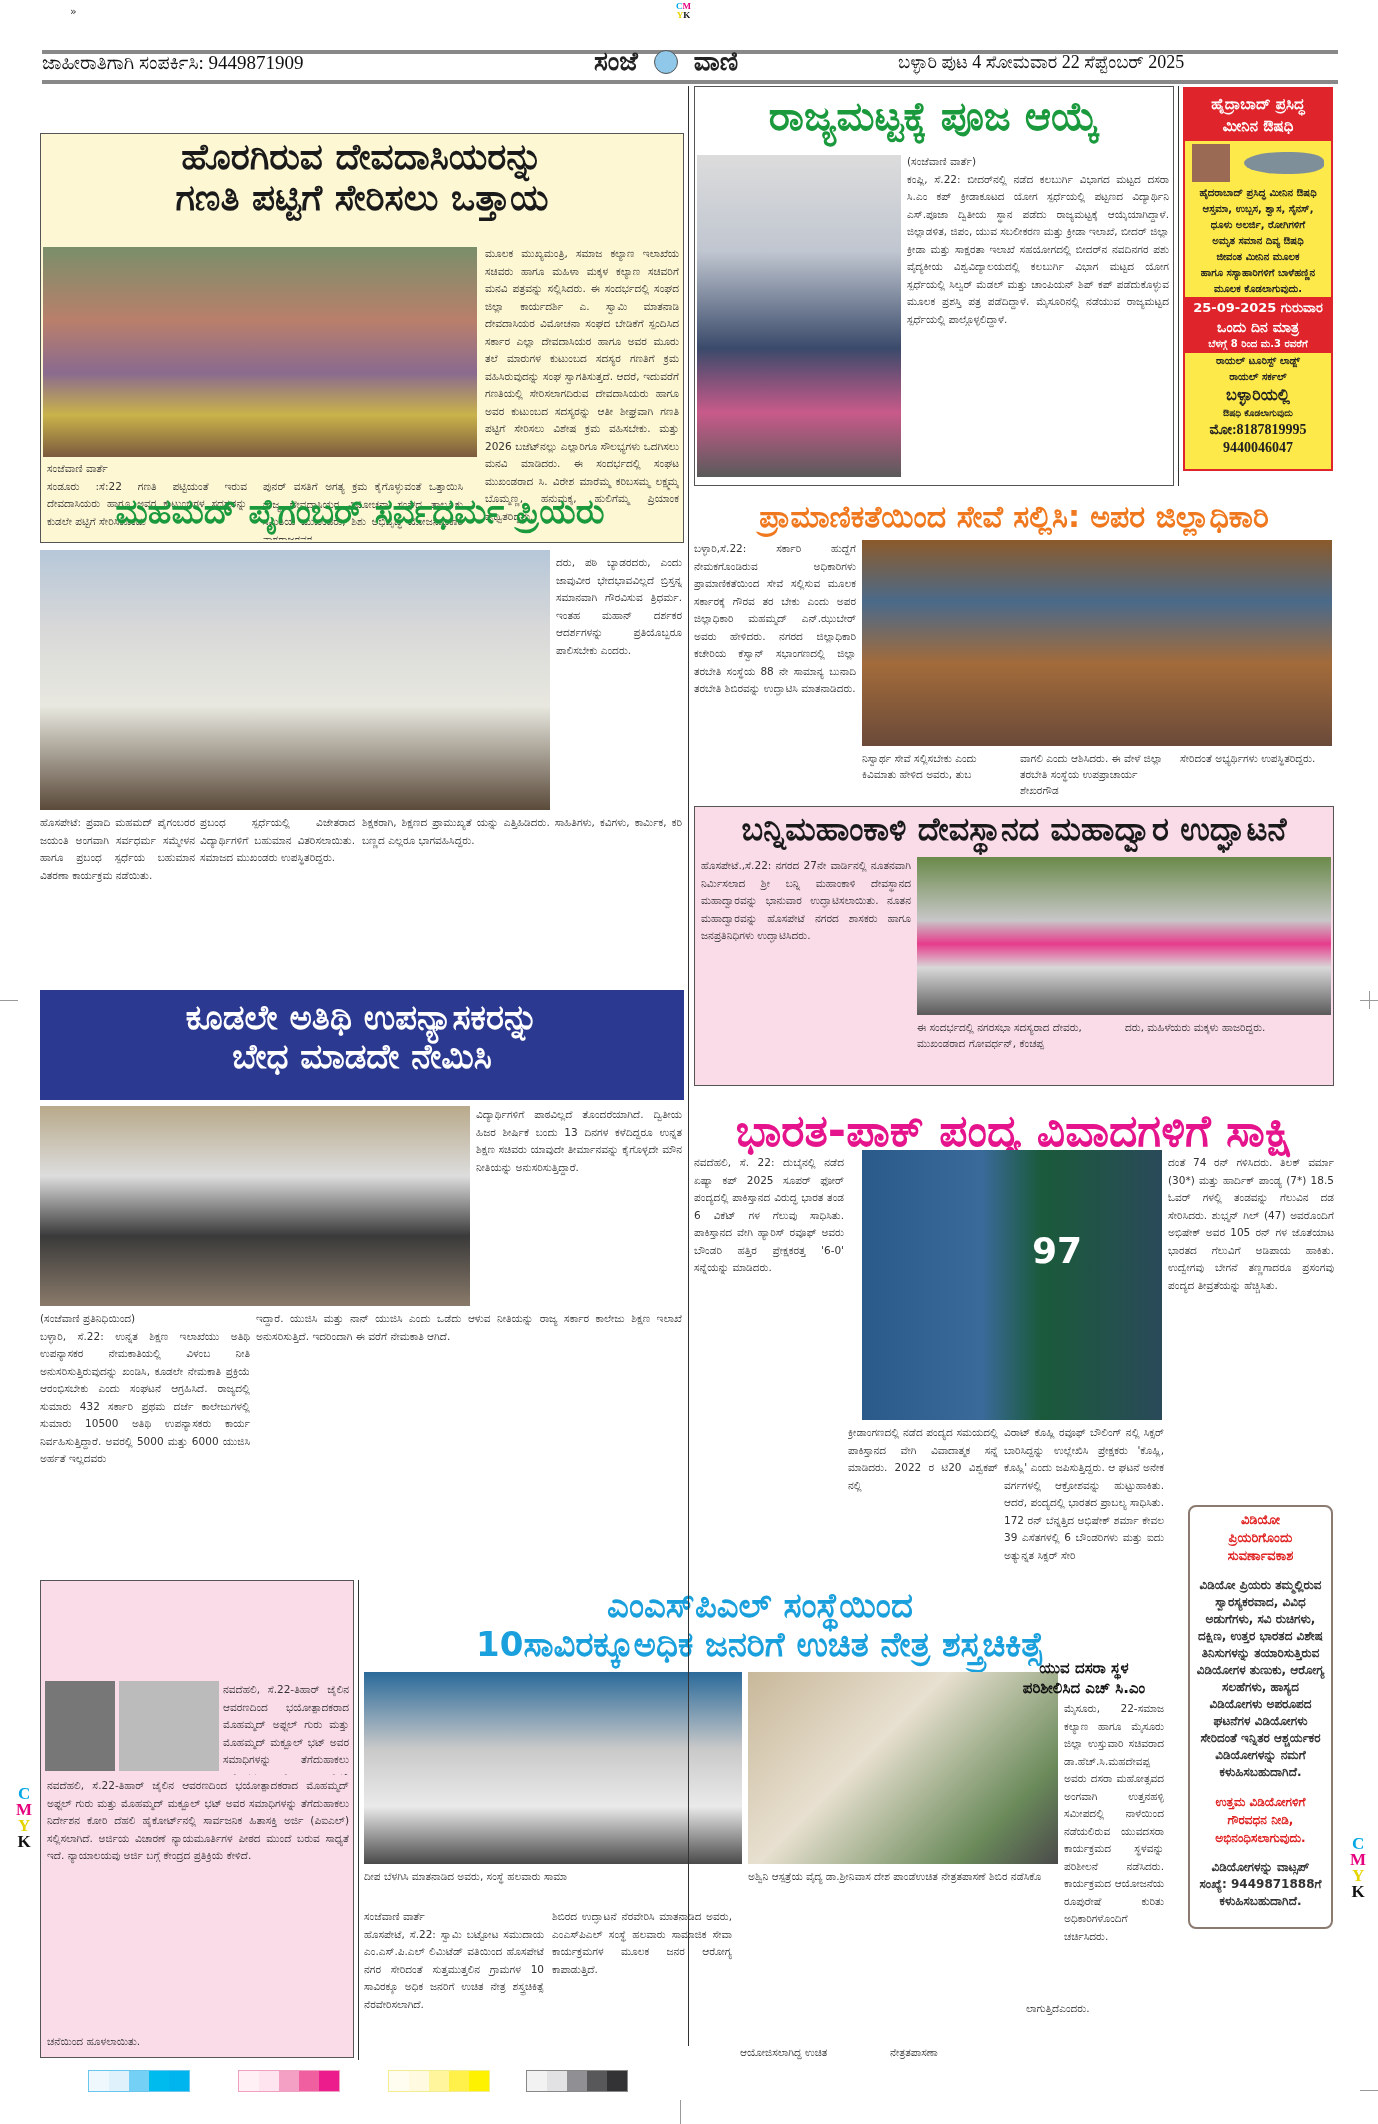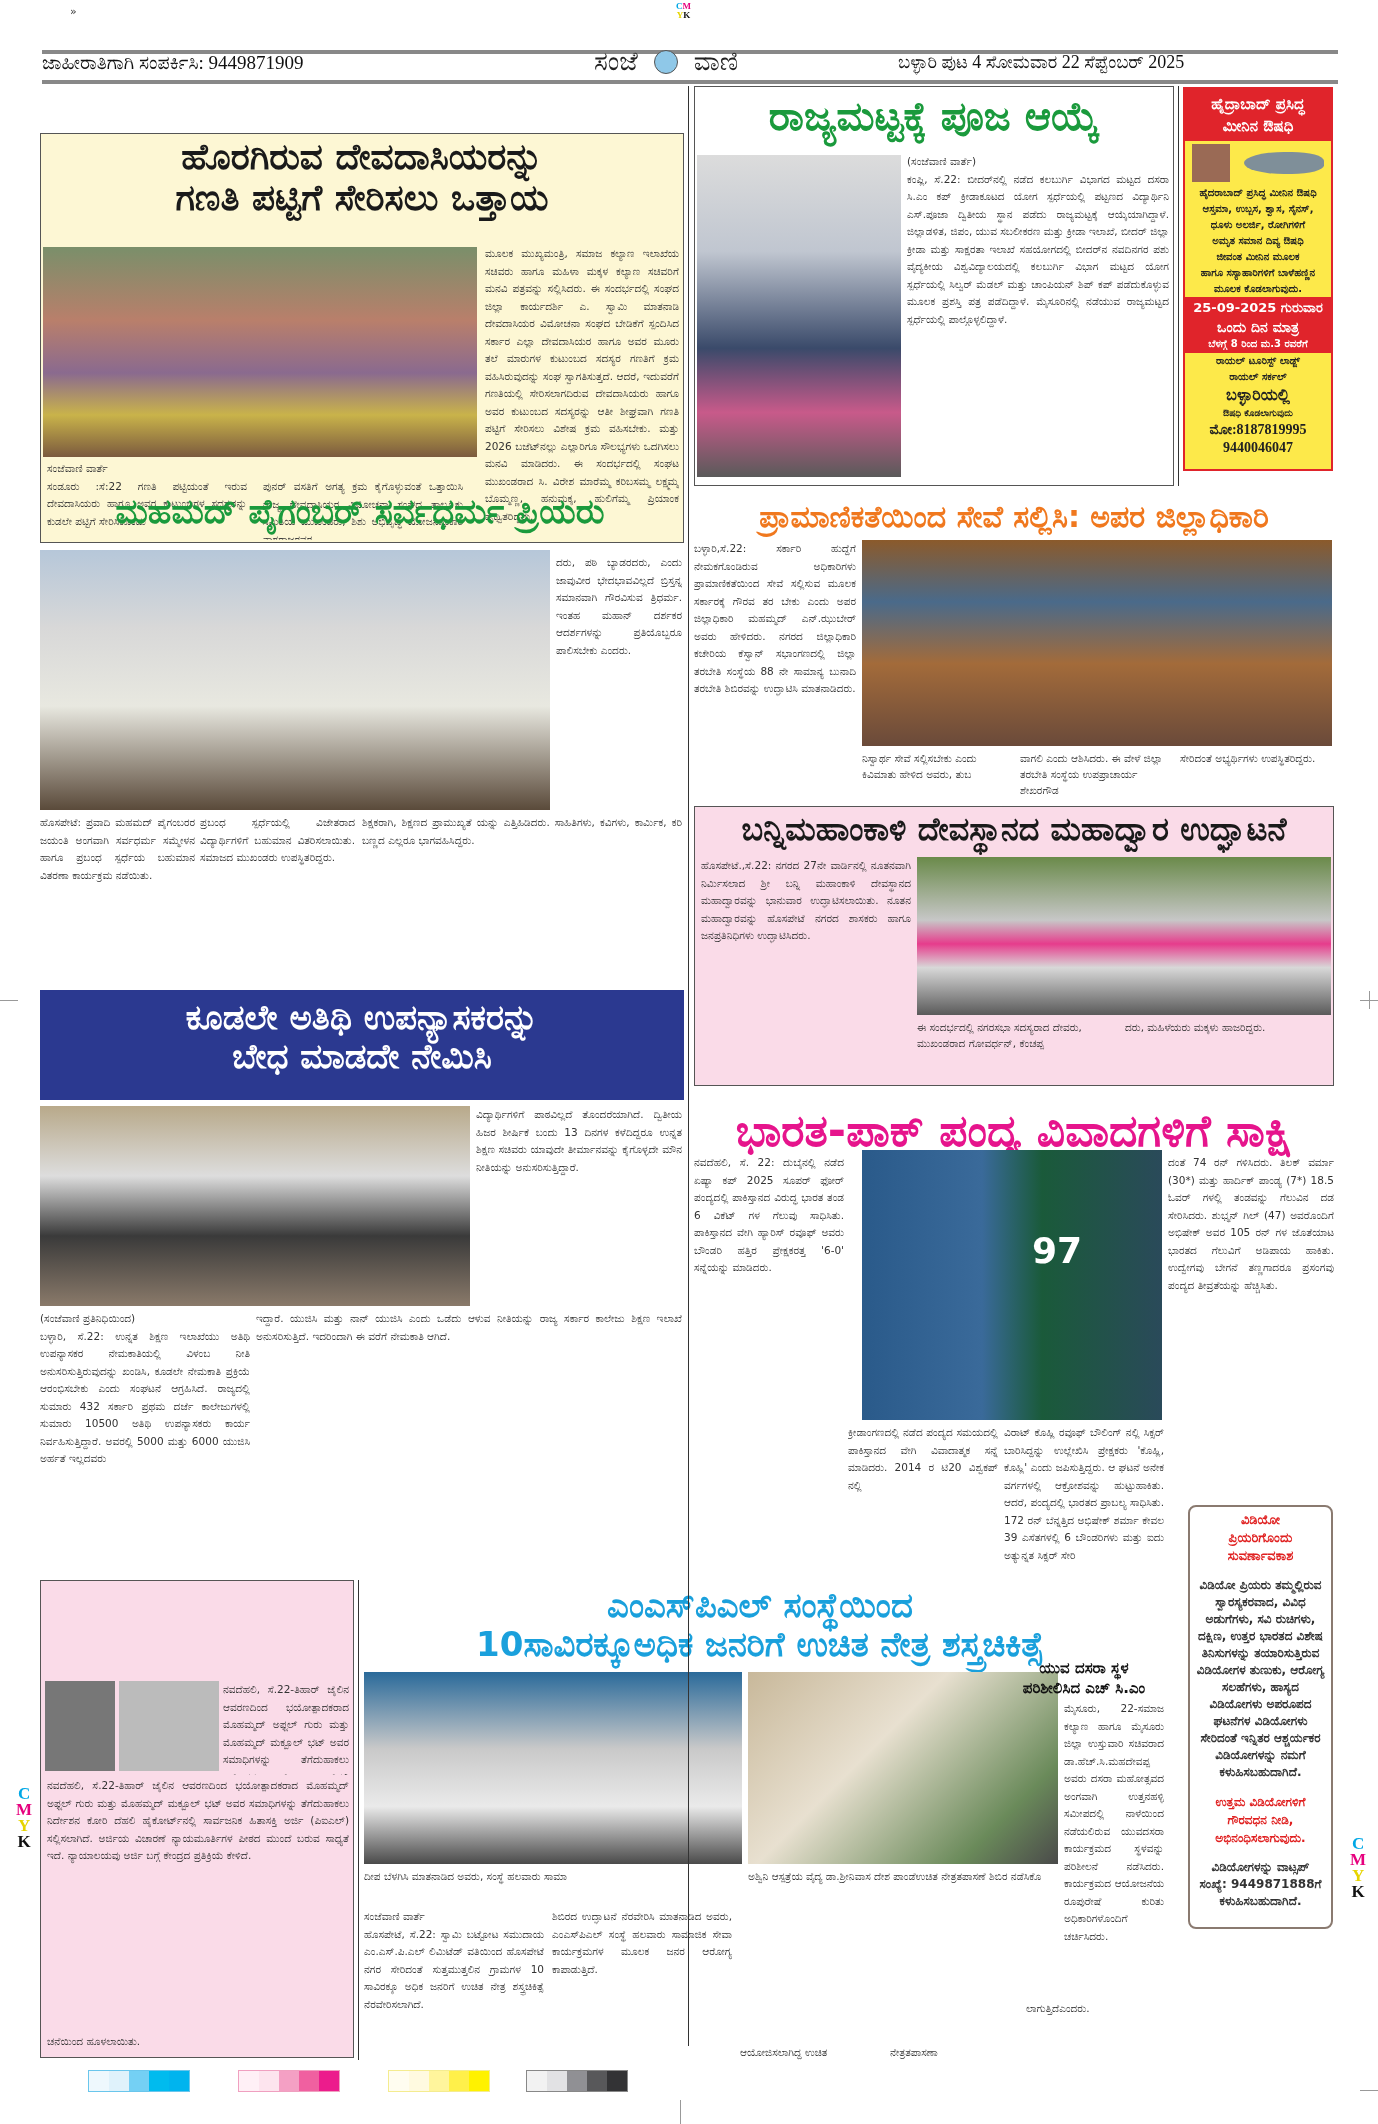--- a/index.html
+++ b/index.html
@@ -5,21 +5,21 @@
   * { box-sizing: border-box; margin: 0; padding: 0; }
   html, body { width: 1378px; height: 2124px; background: #fff; overflow: hidden; }
   body { position: relative; font-family: "DejaVu Sans", sans-serif; color: #222; }
 
   .abs { position: absolute; }
   .vl { position: absolute; border-left: 1px solid #333; }
 
   
   .mast-rule { position:absolute; left:42px; width:1296px; height:4px; background:#888; }
   .mast-text { position:absolute; top:52px; font-family:"Liberation Serif", serif; font-size:19px; color:#111; }
-  .logo { position:absolute; top:46px; left:594px; font-size:26px; font-weight:normal; color:#222; display:flex; align-items:center; gap:16px; }
+  .logo { position:absolute; top:46px; left:594px; font-size:26px; font-weight:bold; color:#222; display:flex; align-items:center; gap:16px; }
   .logo .globe { width:24px; height:24px; border-radius:50%; background:#8fc8e8; border:1px solid #555; display:inline-block; }
 
   .cmyk { position:absolute; font-family:"Liberation Serif", serif; font-weight:bold; line-height:16px; font-size:17px; text-align:center; }
   .cmyk .c { color:#00a8e6; } .cmyk .m { color:#e6007e; } .cmyk .y { color:#e6d400; } .cmyk .k { color:#111; }
 
   
   .head { position:absolute; font-weight:bold; text-align:center; line-height:1.15; }
   .box { position:absolute; }
 
   .body-text { font-size:10.5px; line-height:17.5px; color:#333; text-align:justify; overflow:hidden; }
@@ -147,21 +147,21 @@
   <div>ಬಳ್ಳಾರಿ, ಸೆ.22: ಉನ್ನತ ಶಿಕ್ಷಣ ಇಲಾಖೆಯು ಅತಿಥಿ ಉಪನ್ಯಾಸಕರ ನೇಮಕಾತಿಯಲ್ಲಿ ವಿಳಂಬ ನೀತಿ ಅನುಸರಿಸುತ್ತಿರುವುದನ್ನು ಖಂಡಿಸಿ, ಕೂಡಲೇ ನೇಮಕಾತಿ ಪ್ರಕ್ರಿಯೆ ಆರಂಭಿಸಬೇಕು ಎಂದು ಸಂಘಟನೆ ಆಗ್ರಹಿಸಿದೆ. ರಾಜ್ಯದಲ್ಲಿ ಸುಮಾರು 432 ಸರ್ಕಾರಿ ಪ್ರಥಮ ದರ್ಜೆ ಕಾಲೇಜುಗಳಲ್ಲಿ ಸುಮಾರು 10500 ಅತಿಥಿ ಉಪನ್ಯಾಸಕರು ಕಾರ್ಯ ನಿರ್ವಹಿಸುತ್ತಿದ್ದಾರೆ. ಅವರಲ್ಲಿ 5000 ಮತ್ತು 6000 ಯುಜಿಸಿ ಅರ್ಹತೆ ಇಲ್ಲದವರು</div>
 </div>
 <div class="col body-text" style="left:256px;top:1310px;width:426px;height:262px;">ಇದ್ದಾರೆ. ಯುಜಿಸಿ ಮತ್ತು ನಾನ್ ಯುಜಿಸಿ ಎಂದು ಒಡೆದು ಆಳುವ ನೀತಿಯನ್ನು ರಾಜ್ಯ ಸರ್ಕಾರ ಕಾಲೇಜು ಶಿಕ್ಷಣ ಇಲಾಖೆ ಅನುಸರಿಸುತ್ತಿದೆ. ಇದರಿಂದಾಗಿ ಈ ವರೆಗೆ ನೇಮಕಾತಿ ಆಗಿದೆ.</div>
 
 <div class="head" style="left:694px;top:1106px;width:640px;font-size:44px;color:#e6148c;">ಭಾರತ-ಪಾಕ್ ಪಂದ್ಯ ವಿವಾದಗಳಿಗೆ ಸಾಕ್ಷಿ</div>
 <div class="col body-text" style="left:694px;top:1154px;width:150px;height:250px;">ನವದೆಹಲಿ, ಸೆ. 22: ದುಬೈನಲ್ಲಿ ನಡೆದ ಏಷ್ಯಾ ಕಪ್ 2025 ಸೂಪರ್ ಫೋರ್ ಪಂದ್ಯದಲ್ಲಿ ಪಾಕಿಸ್ತಾನದ ವಿರುದ್ಧ ಭಾರತ ತಂಡ 6 ವಿಕೆಟ್ ಗಳ ಗೆಲುವು ಸಾಧಿಸಿತು. ಪಾಕಿಸ್ತಾನದ ವೇಗಿ ಹ್ಯಾರಿಸ್ ರವೂಫ್ ಅವರು ಬೌಂಡರಿ ಹತ್ತಿರ ಪ್ರೇಕ್ಷಕರತ್ತ '6-0' ಸನ್ನೆಯನ್ನು ಮಾಡಿದರು.</div>
 <div class="photo" style="left:862px;top:1150px;width:300px;height:270px;background:linear-gradient(90deg,#2a5a8a 0%,#3a6a9a 40%,#1a5a3a 60%,#2a4a5a 100%);">
   <div style="position:absolute;right:80px;top:80px;color:#fff;font-size:36px;font-weight:bold;">97</div>
 </div>
 <div class="col body-text" style="left:1168px;top:1154px;width:166px;height:330px;">ದಂತೆ 74 ರನ್ ಗಳಿಸಿದರು. ತಿಲಕ್ ವರ್ಮಾ (30*) ಮತ್ತು ಹಾರ್ದಿಕ್ ಪಾಂಡ್ಯ (7*) 18.5 ಓವರ್ ಗಳಲ್ಲಿ ತಂಡವನ್ನು ಗೆಲುವಿನ ದಡ ಸೇರಿಸಿದರು. ಶುಭ್ಮನ್ ಗಿಲ್ (47) ಅವರೊಂದಿಗೆ ಅಭಿಷೇಕ್ ಅವರ 105 ರನ್ ಗಳ ಜೊತೆಯಾಟ ಭಾರತದ ಗೆಲುವಿಗೆ ಅಡಿಪಾಯ ಹಾಕಿತು. ಉದ್ವೇಗವು ಬೇಗನೆ ತಣ್ಣಗಾದರೂ ಪ್ರಸಂಗವು ಪಂದ್ಯದ ತೀವ್ರತೆಯನ್ನು ಹೆಚ್ಚಿಸಿತು.</div>
-<div class="col body-text" style="left:848px;top:1424px;width:150px;height:150px;">ಕ್ರೀಡಾಂಗಣದಲ್ಲಿ ನಡೆದ ಪಂದ್ಯದ ಸಮಯದಲ್ಲಿ ಪಾಕಿಸ್ತಾನದ ವೇಗಿ ವಿವಾದಾತ್ಮಕ ಸನ್ನೆ ಮಾಡಿದರು. 2014 ರ ಟಿ20 ವಿಶ್ವಕಪ್ ನಲ್ಲಿ</div>
+<div class="col body-text" style="left:848px;top:1424px;width:150px;height:150px;">ಕ್ರೀಡಾಂಗಣದಲ್ಲಿ ನಡೆದ ಪಂದ್ಯದ ಸಮಯದಲ್ಲಿ ಪಾಕಿಸ್ತಾನದ ವೇಗಿ ವಿವಾದಾತ್ಮಕ ಸನ್ನೆ ಮಾಡಿದರು. 2022 ರ ಟಿ20 ವಿಶ್ವಕಪ್ ನಲ್ಲಿ</div>
 <div class="col body-text" style="left:1004px;top:1424px;width:160px;height:230px;">ವಿರಾಟ್ ಕೊಹ್ಲಿ ರವೂಫ್ ಬೌಲಿಂಗ್ ನಲ್ಲಿ ಸಿಕ್ಸರ್ ಬಾರಿಸಿದ್ದನ್ನು ಉಲ್ಲೇಖಿಸಿ ಪ್ರೇಕ್ಷಕರು 'ಕೊಹ್ಲಿ, ಕೊಹ್ಲಿ' ಎಂದು ಜಪಿಸುತ್ತಿದ್ದರು. ಆ ಘಟನೆ ಅನೇಕ ವರ್ಗಗಳಲ್ಲಿ ಆಕ್ರೋಶವನ್ನು ಹುಟ್ಟುಹಾಕಿತು. ಆದರೆ, ಪಂದ್ಯದಲ್ಲಿ ಭಾರತದ ಪ್ರಾಬಲ್ಯ ಸಾಧಿಸಿತು. 172 ರನ್ ಬೆನ್ನತ್ತಿದ ಅಭಿಷೇಕ್ ಶರ್ಮಾ ಕೇವಲ 39 ಎಸೆತಗಳಲ್ಲಿ 6 ಬೌಂಡರಿಗಳು ಮತ್ತು ಐದು ಅತ್ಯುನ್ನತ ಸಿಕ್ಸರ್ ಸೇರಿ</div>
 
 <div class="vbox">
   <div class="t">ವಿಡಿಯೋ</div>
   <div class="t">ಪ್ರಿಯರಿಗೊಂದು</div>
   <div class="t">ಸುವರ್ಣಾವಕಾಶ</div>
   <div class="b" style="margin-top:12px;">ವಿಡಿಯೋ ಪ್ರಿಯರು ತಮ್ಮಲ್ಲಿರುವ ಸ್ವಾರಸ್ಯಕರವಾದ, ವಿವಿಧ ಅಡುಗೆಗಳು, ಸವಿ ರುಚಿಗಳು, ದಕ್ಷಿಣ, ಉತ್ತರ ಭಾರತದ ವಿಶೇಷ ತಿನಿಸುಗಳನ್ನು ತಯಾರಿಸುತ್ತಿರುವ ವಿಡಿಯೋಗಳ ತುಣುಕು, ಆರೋಗ್ಯ ಸಲಹೆಗಳು, ಹಾಸ್ಯದ ವಿಡಿಯೋಗಳು ಅಪರೂಪದ ಘಟನೆಗಳ ವಿಡಿಯೋಗಳು ಸೇರಿದಂತೆ ಇನ್ನಿತರ ಆಶ್ಚರ್ಯಕರ ವಿಡಿಯೋಗಳನ್ನು ನಮಗೆ ಕಳುಹಿಸಬಹುದಾಗಿದೆ.</div>
   <div class="t" style="margin-top:12px;font-size:12px;">ಉತ್ತಮ ವಿಡಿಯೋಗಳಿಗೆ ಗೌರವಧನ ನೀಡಿ, ಅಭಿನಂಧಿಸಲಾಗುವುದು.</div>
   <div class="b" style="margin-top:12px;">ವಿಡಿಯೋಗಳನ್ನು ವಾಟ್ಸಪ್ ಸಂಖ್ಯೆ: 9449871888ಗೆ ಕಳುಹಿಸಬಹುದಾಗಿದೆ.</div>
 </div>

